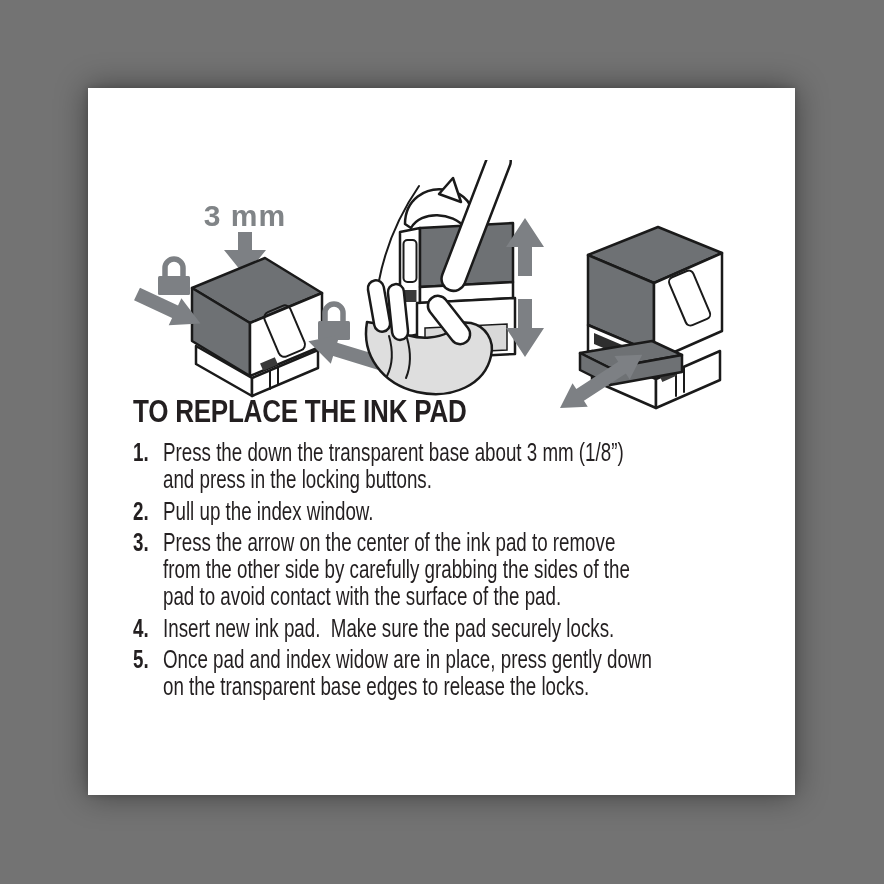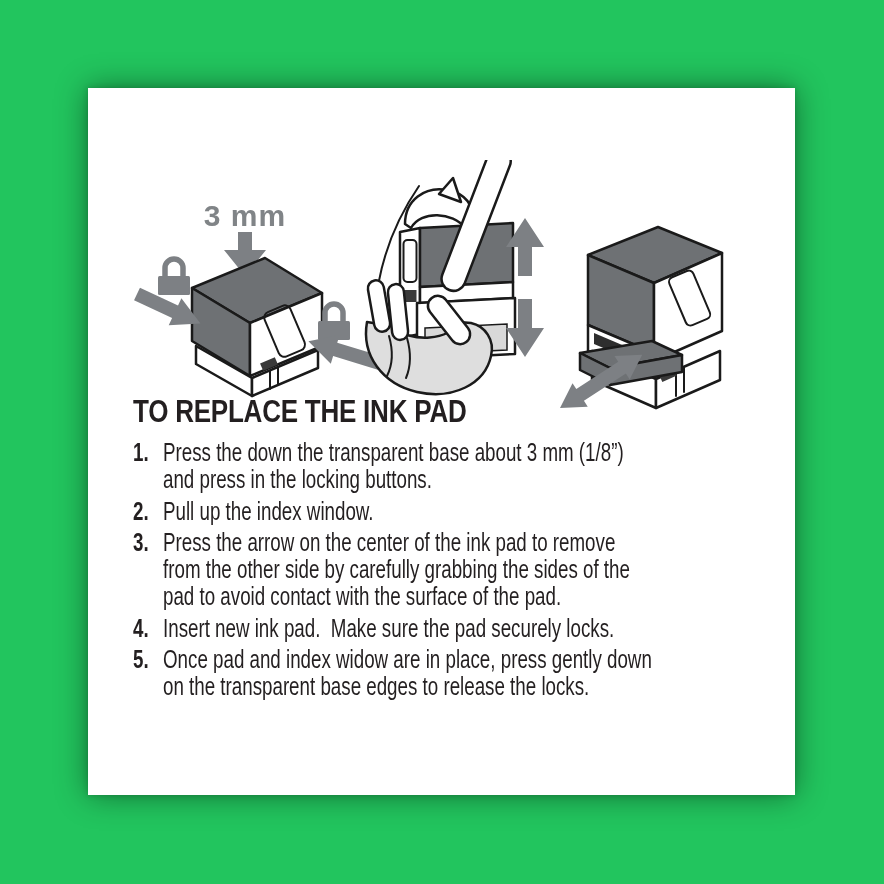--- a/index.html
+++ b/index.html
@@ -3,21 +3,21 @@
 <meta charset="utf-8">
 <style>
   :root{
     --paper:#ffffff; --text-ink:#231f20; --outline:#1a1a1a;
     --stamp-dark:#6e7174; --illustration-gray:#7d8084; --label-gray:#808487;
     --hand-shade:#dedede; --inner-shade:#d9d9d9;
   }
   *{margin:0;padding:0;box-sizing:border-box}
   html,body{width:884px;height:884px;background:#fff;overflow:hidden;
     font-family:"Liberation Sans",sans-serif;color:var(--text-ink)}
-  .stage{position:relative;width:884px;height:884px;background:#22c55e}
+  .stage{position:relative;width:884px;height:884px;background:#737373}
   .card{position:absolute;left:88px;top:88px;width:707px;height:707px;
     background:var(--paper);box-shadow:0 0 30px rgba(0,0,0,.45), 0 0 6px rgba(0,0,0,.18)}
   .fig{position:absolute}
   .fig1{left:45px;top:100px;width:255px;height:210px}
   .fig2{left:267px;top:72px;width:195px;height:245px}
   .fig3{left:462px;top:115px;width:205px;height:222px}
   .title{position:absolute;left:45px;top:306px;font-size:31px;font-weight:700;
     letter-spacing:-.3px;white-space:pre;transform:scaleX(.84);transform-origin:0 0}
   .steps{position:absolute;left:45px;top:351px;width:800px;font-size:25px;
     line-height:27px;transform:scaleX(.75);transform-origin:0 0}

